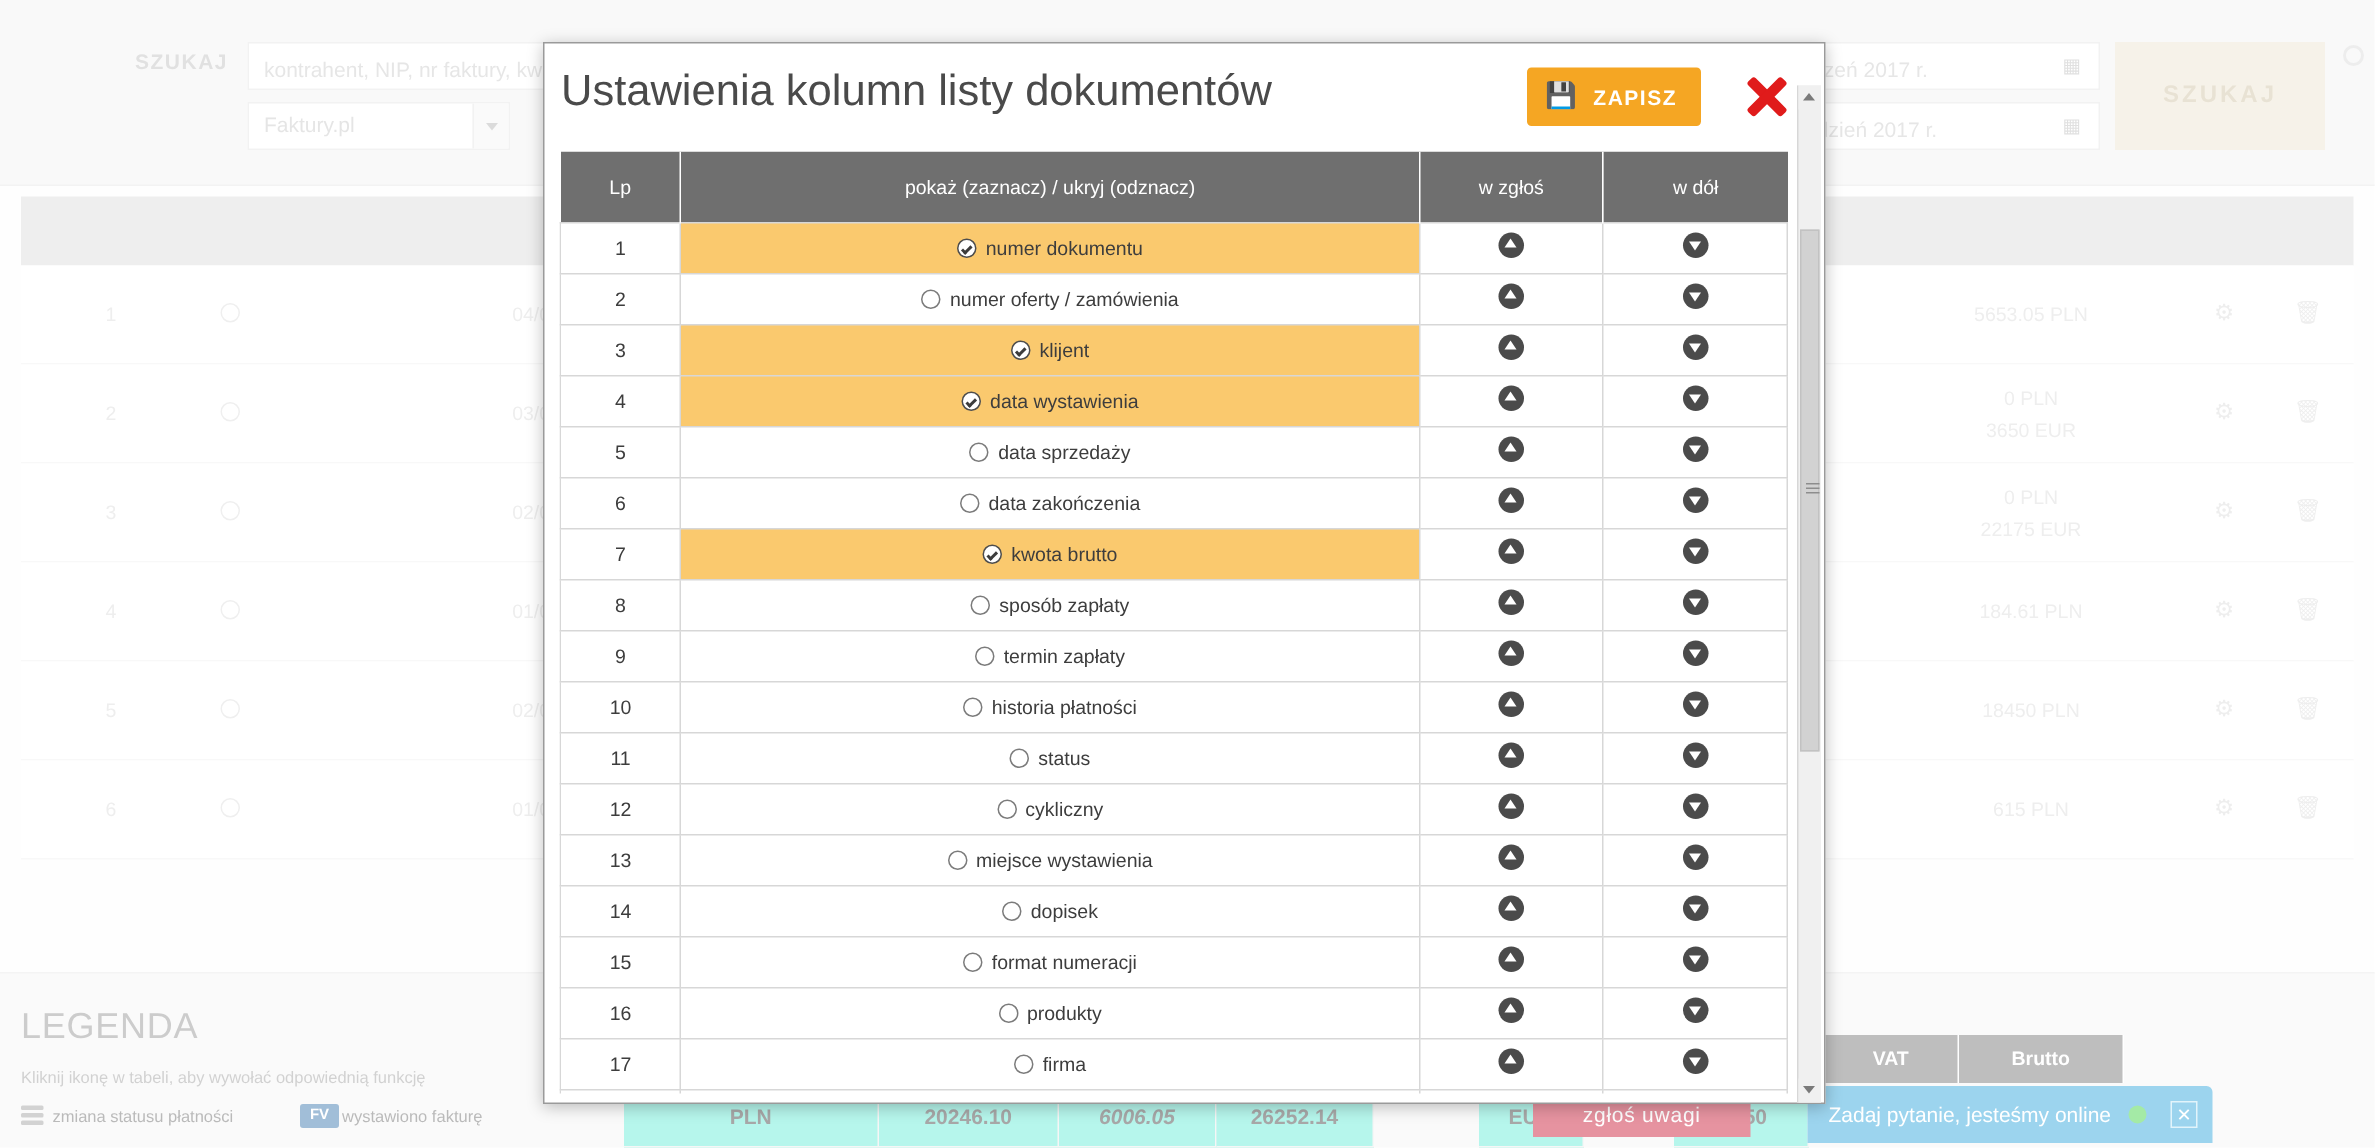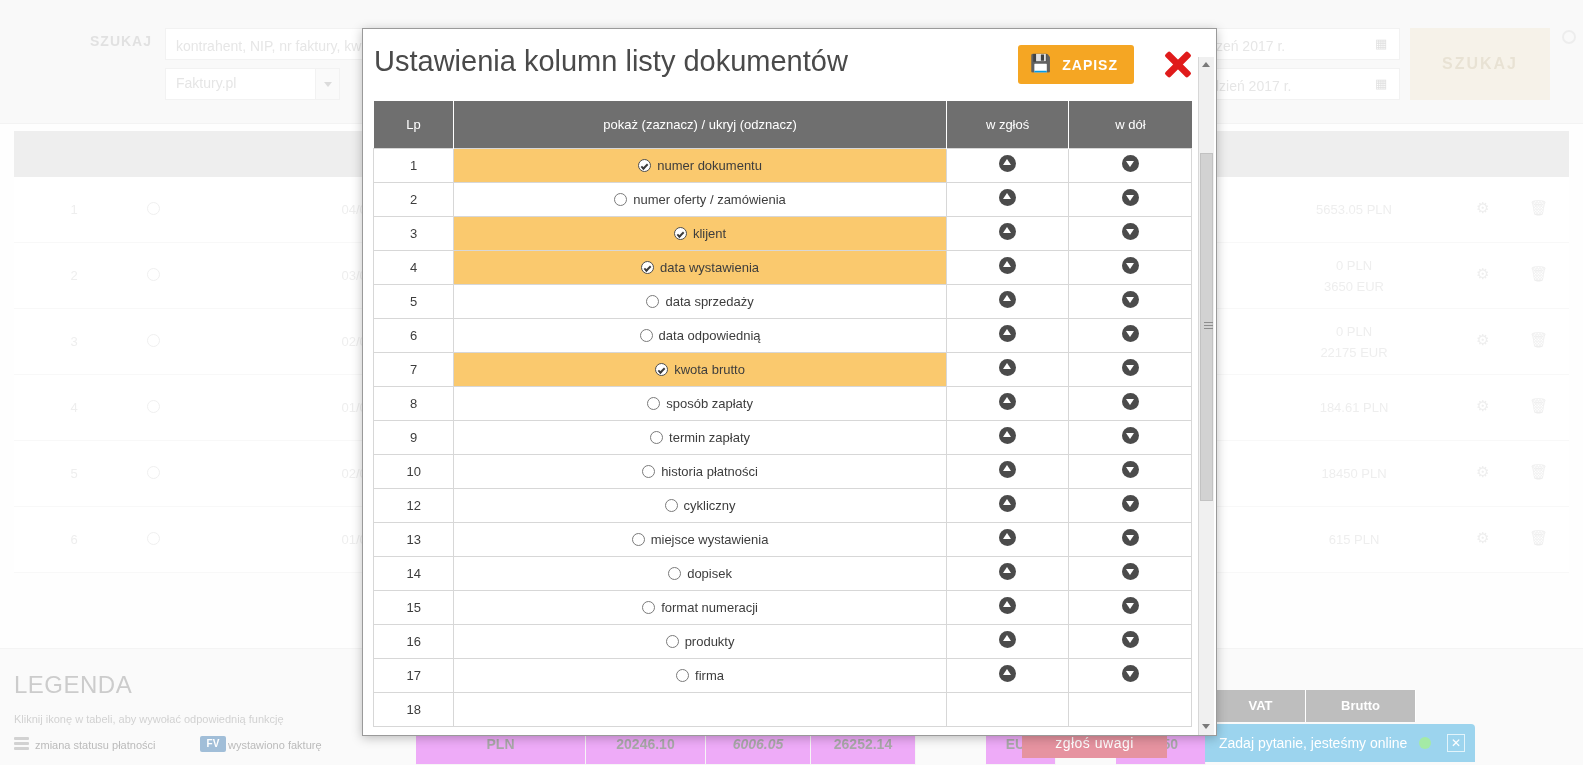--- a/index.html
+++ b/index.html
@@ -123,21 +123,21 @@
   .sum-table {
     position: absolute; left: 416px; top: 690px; width: 1000px; height: 75px;
   }
   .sum-th {
     position: absolute; top: 0; height: 32px; line-height: 32px;
     background: #6f6f6f; color: #fff; font-size: 13px; font-weight: bold;
     text-align: center; border-right: 1px solid #fff;
   }
   .sum-td {
     position: absolute; top: 34px; height: 41px; line-height: 41px;
-    background: #d946ef; color: #3f3f3f; font-size: 14px; font-weight: bold;
+    background: #5eead4; color: #3f3f3f; font-size: 14px; font-weight: bold;
     text-align: center; border-right: 1px solid #ececec;
     border-bottom: 1px solid #ececec;
   }
 
   .btn-zglos {
     position: absolute; left: 1022px; top: 728px; width: 145px; height: 30px;
     background: #c8102e; color: #fff; border: none; font-size: 14px;
     letter-spacing: .5px;
   }
   .chat-bar {
@@ -429,21 +429,21 @@
               <td class="dn"><span class="arrow-btn arrow-dn"></span></td>
             </tr>
             <tr class="">
               <td class="lp">5</td>
               <td class="name"><span class="chk"></span><span>data sprzedaży</span></td>
               <td class="up"><span class="arrow-btn arrow-up"></span></td>
               <td class="dn"><span class="arrow-btn arrow-dn"></span></td>
             </tr>
             <tr class="">
               <td class="lp">6</td>
-              <td class="name"><span class="chk"></span><span>data odpowiednią</span></td>
+              <td class="name"><span class="chk"></span><span>data zakończenia</span></td>
               <td class="up"><span class="arrow-btn arrow-up"></span></td>
               <td class="dn"><span class="arrow-btn arrow-dn"></span></td>
             </tr>
             <tr class="on">
               <td class="lp">7</td>
               <td class="name"><span class="chk"></span><span>kwota brutto</span></td>
               <td class="up"><span class="arrow-btn arrow-up"></span></td>
               <td class="dn"><span class="arrow-btn arrow-dn"></span></td>
             </tr>
             <tr class="">
@@ -454,20 +454,26 @@
             </tr>
             <tr class="">
               <td class="lp">9</td>
               <td class="name"><span class="chk"></span><span>termin zapłaty</span></td>
               <td class="up"><span class="arrow-btn arrow-up"></span></td>
               <td class="dn"><span class="arrow-btn arrow-dn"></span></td>
             </tr>
             <tr class="">
               <td class="lp">10</td>
               <td class="name"><span class="chk"></span><span>historia płatności</span></td>
+              <td class="up"><span class="arrow-btn arrow-up"></span></td>
+              <td class="dn"><span class="arrow-btn arrow-dn"></span></td>
+            </tr>
+            <tr class="">
+              <td class="lp">11</td>
+              <td class="name"><span class="chk"></span><span>status</span></td>
               <td class="up"><span class="arrow-btn arrow-up"></span></td>
               <td class="dn"><span class="arrow-btn arrow-dn"></span></td>
             </tr>
             <tr class="">
               <td class="lp">12</td>
               <td class="name"><span class="chk"></span><span>cykliczny</span></td>
               <td class="up"><span class="arrow-btn arrow-up"></span></td>
               <td class="dn"><span class="arrow-btn arrow-dn"></span></td>
             </tr>
             <tr class="">

